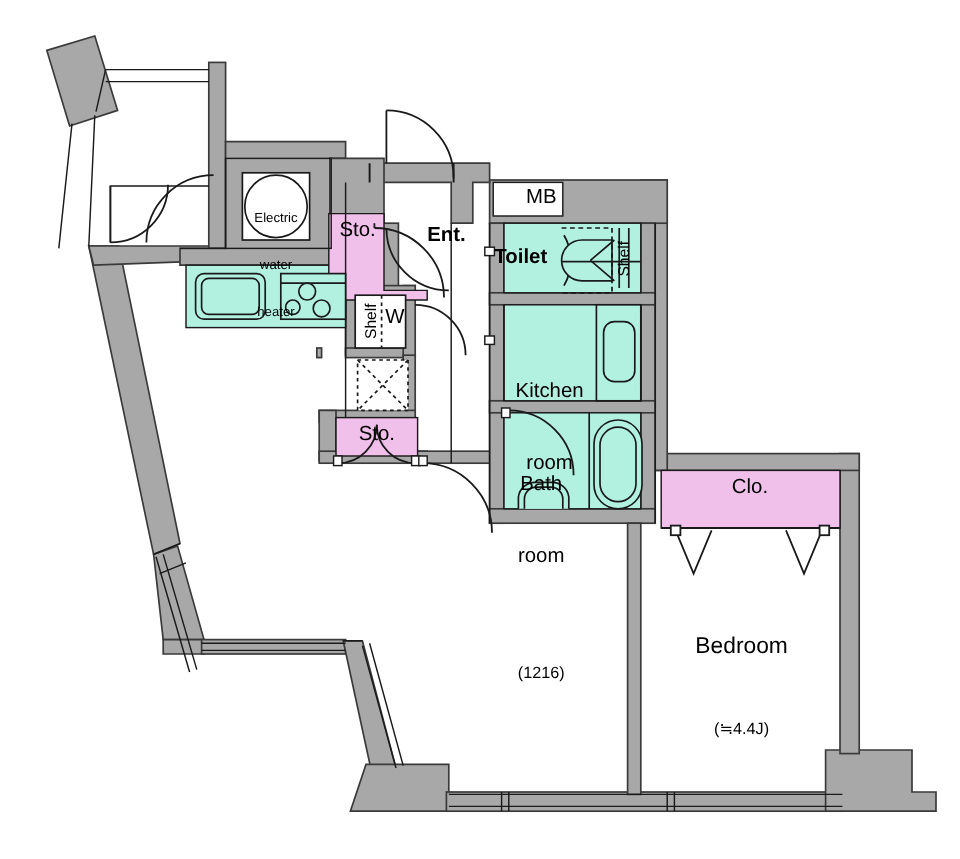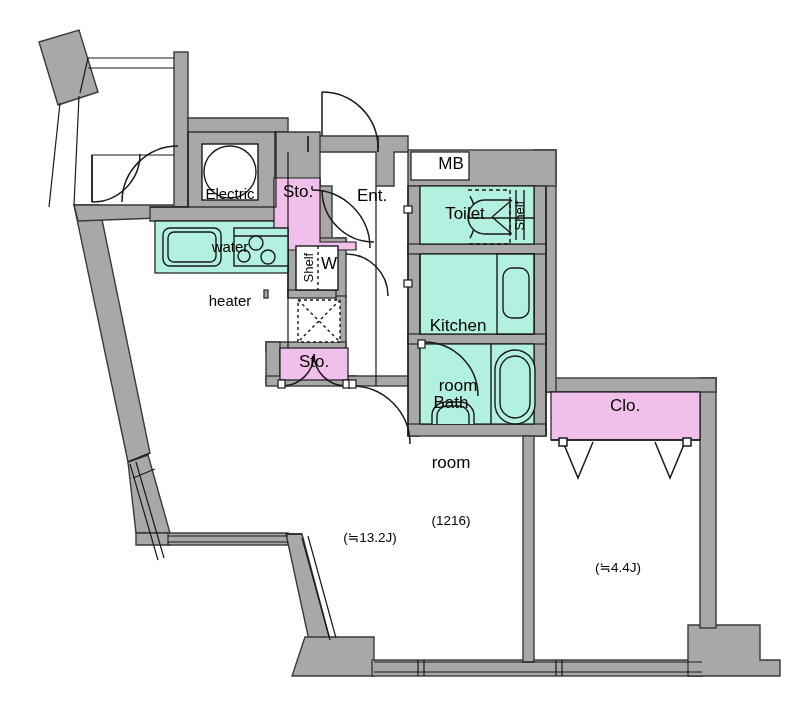--- a/index.html
+++ b/index.html
@@ -28,22 +28,22 @@
     position: absolute;
     text-align: center;
     color: #000000;
     line-height: 1.18;
     white-space: pre;
     pointer-events: none;
   }
   .lbl-lg   { font-size: 19px; }
   .lbl-md   { font-size: 17px; }
   .lbl-xs   { font-size: 13px; }
-  .lbl-tiny { font-size: 15px; }
-  .area-sub { font-size: 13.5px; }
+  .lbl-tiny { font-size: 11px; }
+  .area-sub { font-size: 13.5px; margin-top: 40px; }
   .vert {
     transform-origin: 50% 50%;
     transform: rotate(-90deg);
   }
 </style>
 </head>
 <body>
 
 <div id="plan-root">
 
@@ -237,45 +237,45 @@
   </svg>
 
   <div class="rm-label lbl-tiny" style="left:196px; top:150px; width:68px;">
     <div>Electric</div>
     <div>water</div>
     <div>heater</div>
   </div>
 
   <div class="rm-label lbl-md" style="left:272px; top:182px; width:52px;">Sto.</div>
 
-  <div class="rm-label lbl-md" style="left:346px; top:186px; width:52px;">Ent.</div>
+  <div class="rm-label lbl-md" style="left:346px; top:186px; width:52px;font-weight:bold;">Ent.</div>
 
   <div class="rm-label lbl-md" style="left:411px; top:154px; width:80px;">MB</div>
 
-  <div class="rm-label lbl-md" style="left:437px; top:204px; width:56px;">Toilet</div>
+  <div class="rm-label lbl-md" style="left:406px; top:204px; width:56px;font-weight:bold;">Toilet</div>
 
   <div class="rm-label lbl-md" style="left:418px; top:276px; width:80px;">
     <div>Kitchen</div>
     <div>room</div>
   </div>
 
   <div class="rm-label lbl-md" style="left:416px; top:353px; width:70px;">
     <div>Bath</div>
     <div>room</div>
     <div class="area-sub">(1216)</div>
   </div>
 
   <div class="rm-label lbl-md" style="left:290px; top:352px; width:48px;">Sto.</div>
 
   <div class="rm-label lbl-md" style="left:598px; top:396px; width:54px;">Clo.</div>
 
   <div class="rm-label lbl-lg" style="left:290px; top:476px; width:160px;">
   </div>
-  <div class="rm-label area-sub" style="left:290px; top:530px; width:160px;">(≒13.2J)</div>
-
+
+  <div class="rm-label lbl-lg" style="left:558px; top:528px; width:120px;">Bedroom</div>
   <div class="rm-label area-sub" style="left:558px; top:560px; width:120px;text-align:center;">(≒4.4J)</div>
 
   <div class="rm-label lbl-xs vert" style="left:286px; top:260px; width:46px;">Shelf</div>
 
   <div class="rm-label lbl-md" style="left:318px; top:254px; width:22px;">W</div>
 
   <div class="rm-label lbl-xs vert" style="left:497px; top:208px; width:46px;">Shelf</div>
 
 </div>
 

